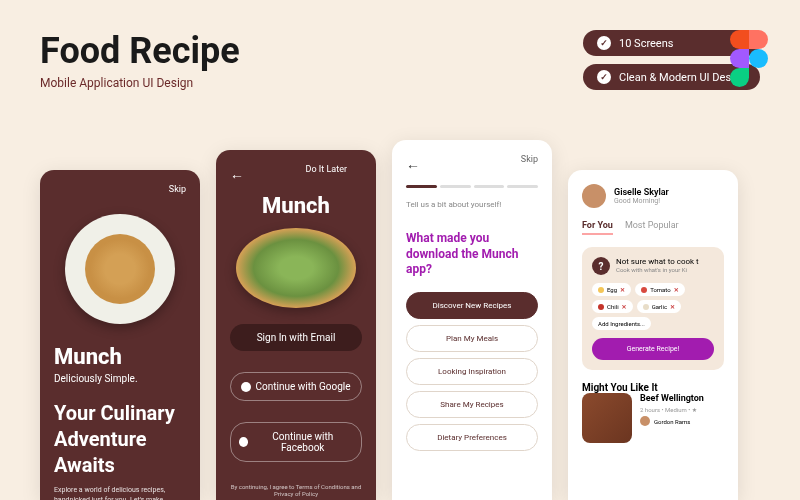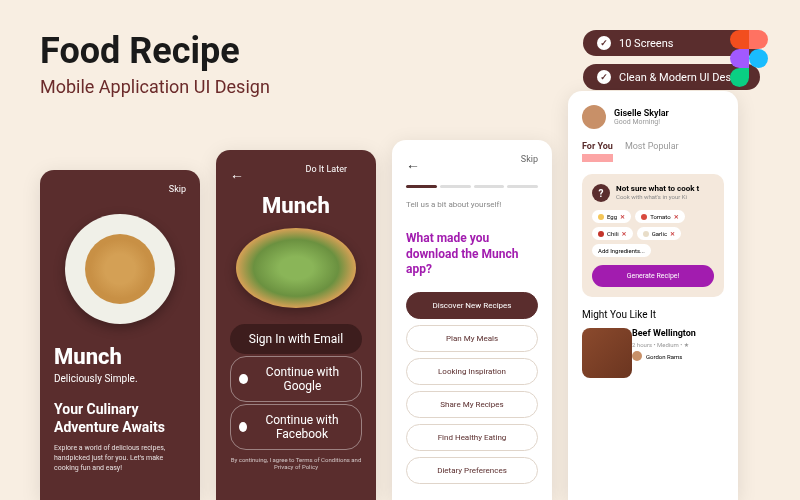--- a/index.html
+++ b/index.html
@@ -1,79 +1,79 @@
 <!DOCTYPE html>
 <html><head>
 <meta charset="utf-8">
 <style>
 *{margin:0;padding:0;box-sizing:border-box;font-family:-apple-system,BlinkMacSystemFont,'Segoe UI',Roboto,sans-serif}
 body{width:800px;height:500px;background:#F8EEE2;overflow:hidden;position:relative}
 .header{padding:30px 40px 10px;display:flex;justify-content:space-between;align-items:flex-start}
 .title-block h1{font-size:36px;font-weight:700;color:#1a1a1a;margin-bottom:4px}
-.title-block p{font-size:18px;color:#6b2a2a}
+.title-block p{font-size:12px;color:#6b2a2a}
 .badges{display:flex;flex-direction:column;gap:8px}
 .badge{background:#5a2d2d;color:#fff;padding:6px 14px;border-radius:16px;font-size:11px;display:flex;align-items:center;gap:8px}
 .badge-check{width:14px;height:14px;background:#fff;border-radius:50%;display:flex;align-items:center;justify-content:center;color:#5a2d2d;font-size:9px;font-weight:bold}
 .figma-icon{position:absolute;top:30px;right:30px;width:40px;height:56px}
 .figma-icon div{position:absolute;width:19px;height:19px}
 .fg1{top:0;left:0;background:#F24E1E;border-radius:10px 0 0 10px}
 .fg2{top:0;left:19px;background:#FF7262;border-radius:0 10px 10px 0}
 .fg3{top:19px;left:0;background:#A259FF;border-radius:10px 0 0 10px}
 .fg4{top:19px;left:19px;background:#1ABCFE;border-radius:50%}
 .fg5{top:38px;left:0;background:#0ACF83;border-radius:10px 0 10px 10px}
 .screens{position:absolute;bottom:0;left:0;right:0;display:flex;gap:16px;padding:0 40px;align-items:flex-end}
 .screen{background:#fff;border-radius:14px 14px 0 0;overflow:hidden;box-shadow:0 4px 20px rgba(0,0,0,0.1);flex-shrink:0}
 .s1{width:160px;height:330px;background:#5a2d2d;color:#fff;padding:14px;position:relative}
 .s1 .skip{position:absolute;top:14px;right:14px;font-size:9px}
 .s1 .plate{width:110px;height:110px;background:#f0f0e8;border-radius:50%;margin:30px auto 20px;box-shadow:0 4px 12px rgba(0,0,0,0.3);display:flex;align-items:center;justify-content:center}
 .s1 .pasta{width:70px;height:70px;background:radial-gradient(circle,#d4a055 30%,#c89045 60%);border-radius:50%}
 .s1 .brand{font-size:22px;font-weight:800;margin-bottom:4px}
 .s1 .tag{font-size:10px;margin-bottom:16px}
-.s1 h3{font-size:14px;font-weight:700;line-height:1.3;margin-bottom:8px}
+.s1 h3{font-size:20px;font-weight:700;line-height:1.3;margin-bottom:8px}
 .s1 .desc{font-size:7px;line-height:1.4;opacity:0.85}
 .s2{width:160px;height:350px;background:#5a2d2d;color:#fff;padding:14px;position:relative}
 .s2 .back{font-size:14px}
 .s2 .later{position:absolute;top:14px;right:29px;font-size:9px}
 .s2 .brand{font-size:22px;font-weight:800;text-align:center;margin:10px 0}
 .s2 .salad{width:120px;height:80px;margin:8px auto 16px;background:radial-gradient(ellipse at center,#8ab558 20%,#6b9140 50%,#d4a055 70%);border-radius:50%;box-shadow:0 4px 12px rgba(0,0,0,0.3)}
-.s2 .btn{padding:8px;border-radius:16px;font-size:12px;text-align:center;margin-bottom:2px;display:flex;align-items:center;justify-content:center;gap:4px}
+.s2 .btn{padding:8px;border-radius:16px;font-size:10px;text-align:center;margin-bottom:21px;display:flex;align-items:center;justify-content:center;gap:4px}
 .s2 .btn-email{background:#3d1d1d}
 .s2 .btn-outline{border:1px solid rgba(255,255,255,0.4)}
 .s2 .btn-outline .icon{width:10px;height:10px;background:#fff;border-radius:50%}
 .s2 .legal{font-size:6px;text-align:center;opacity:0.7;margin-top:6px}
 .s3{width:160px;height:360px;padding:14px;position:relative}
 .s3 .back{font-size:14px;color:#333}
 .s3 .skip{position:absolute;top:14px;right:14px;font-size:9px;color:#666}
 .s3 .prog{display:flex;gap:3px;margin:12px 0}
 .s3 .prog div{height:3px;flex:1;background:#ddd;border-radius:2px}
 .s3 .prog div:first-child{background:#5a2d2d}
 .s3 .sub{font-size:8px;color:#888;margin-bottom:22px}
 .s3 h3{font-size:12px;font-weight:700;color:#a21caf;line-height:1.3;margin-bottom:14px}
 .s3 .opt{padding:8px;border-radius:14px;font-size:8px;text-align:center;margin-bottom:6px;border:1px solid #e0d5ca;color:#5a2d2d}
 .s3 .opt.active{background:#5a2d2d;color:#fff;border-color:#5a2d2d}
-.s4{width:170px;height:409px;padding:14px;position:relative}
+.s4{width:170px;height:330px;padding:14px;position:relative}
 .s4 .user{display:flex;gap:8px;align-items:center;margin-bottom:12px}
 .s4 .avatar{width:24px;height:24px;background:#c89068;border-radius:50%}
 .s4 .uname{font-size:9px;font-weight:600}
 .s4 .greet{font-size:7px;color:#999}
 .s4 .tabs{display:flex;gap:12px;font-size:9px;margin-bottom:12px}
 .s4 .tab{color:#999}
-.s4 .tab.active{color:#5a2d2d;font-weight:700;border-bottom:8px solid #fca5a5;padding-bottom:3px}
+.s4 .tab.active{color:#5a2d2d;font-weight:700;border-bottom:2px solid #fca5a5;padding-bottom:3px}
 .s4 .card{background:#f4e8dc;border-radius:10px;padding:10px;margin-bottom:12px}
 .s4 .card-head{display:flex;gap:6px;margin-bottom:8px}
 .s4 .q{width:18px;height:18px;background:#5a2d2d;color:#fff;border-radius:50%;display:flex;align-items:center;justify-content:center;font-size:10px;font-weight:bold}
-.s4 .ctitle{font-size:8px;font-weight:700}
+.s4 .ctitle{font-size:8px;font-weight:400}
 .s4 .csub{font-size:6px;color:#888}
 .s4 .chips{display:flex;flex-wrap:wrap;gap:4px;margin-bottom:8px}
 .s4 .chip{background:#fff;border-radius:10px;padding:3px 6px;font-size:6px;display:flex;align-items:center;gap:3px}
 .s4 .chip .x{color:#c44;font-weight:bold}
 .s4 .chip .d{width:6px;height:6px;border-radius:50%}
 .s4 .gen{background:#a21caf;color:#fff;border-radius:12px;padding:7px;font-size:7px;text-align:center}
-.s4 .sect{font-size:10px;font-weight:400;margin-bottom:8px}
-.s4 .recipe{display:flex;}
+.s4 .sect{font-size:10px;font-weight:700;}
+.s4 .recipe{display:flex;gap:8px}
 .s4 .rimg{width:50px;height:50px;background:linear-gradient(135deg,#8b4a2d,#6b3520);border-radius:8px}
 .s4 .rtitle{font-size:9px;font-weight:700}
 .s4 .rmeta{font-size:6px;color:#999;margin:3px 0}
 .s4 .chef{display:flex;gap:4px;align-items:center;font-size:6px}
 .s4 .cav{width:10px;height:10px;background:#c89068;border-radius:50%}
 </style>
 </head>
 <body>
 
 <div class="header">
@@ -138,21 +138,20 @@
         <div></div>
         <div></div>
         <div></div>
       </div>
     <div class="sub">Tell us a bit about yourself!</div>
     <h3>What made you download the Munch app?</h3>
     <div class="opt active">Discover New Recipes</div>
     <div class="opt">Plan My Meals</div>
     <div class="opt">Looking Inspiration</div>
     <div class="opt">Share My Recipes</div>
-    <div class="opt">Find Healthy Eating</div>
     <div class="opt">Dietary Preferences</div>
   </div>
 
   <div class="screen s4">
     <div class="user">
       <div class="avatar"></div>
       <div>
         <div class="uname">Giselle Skylar</div>
         <div class="greet">Good Morning!</div>
       </div>

